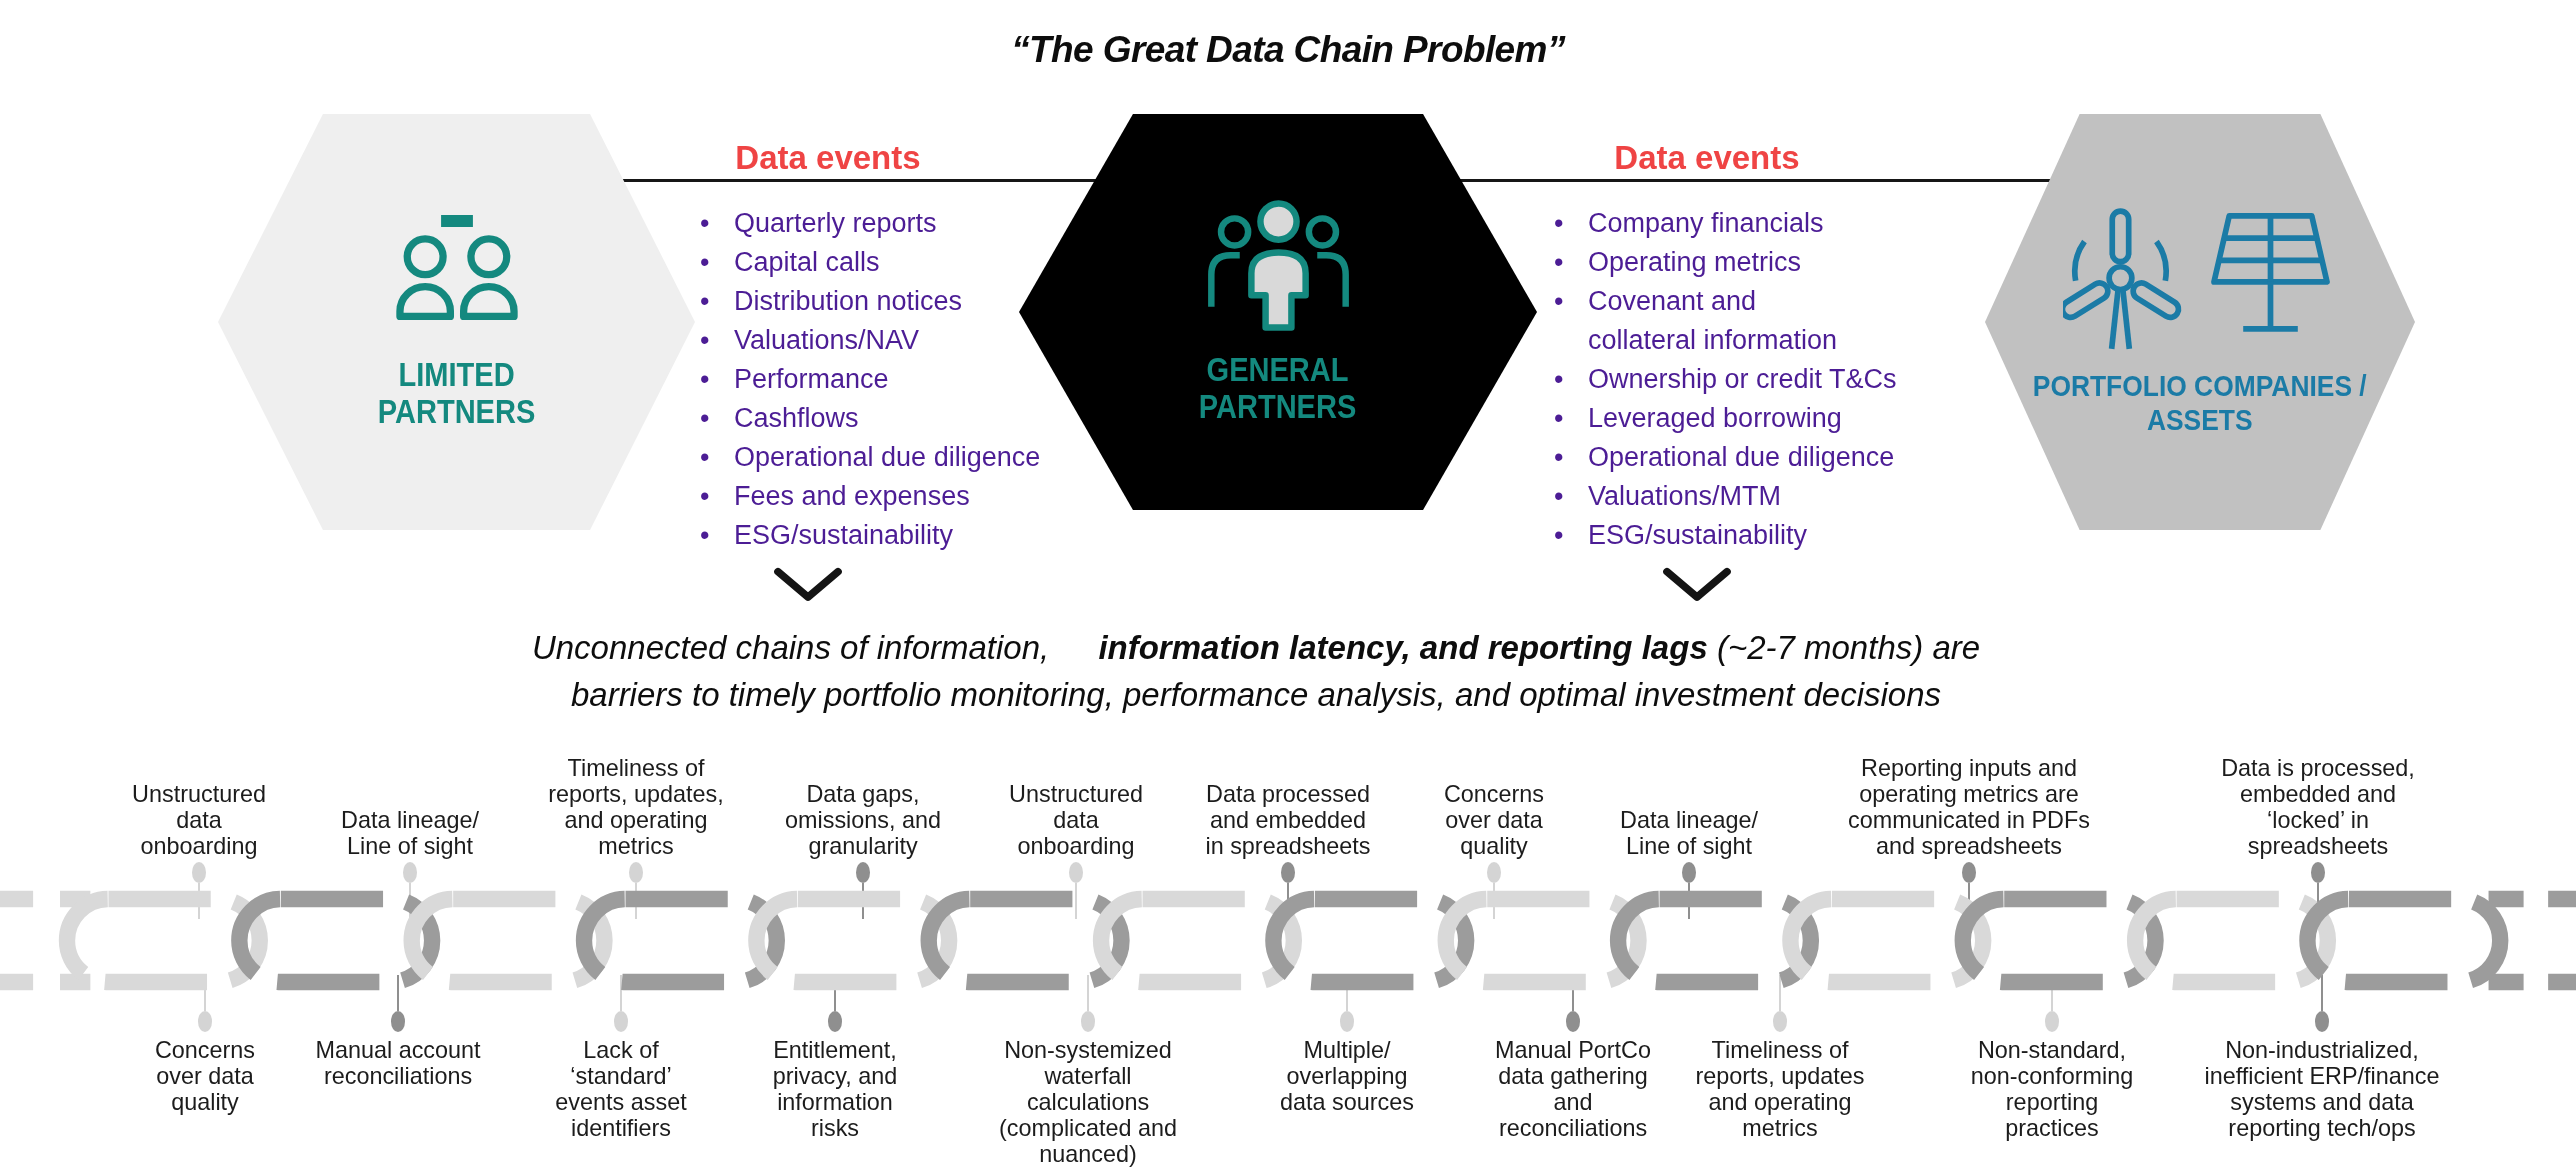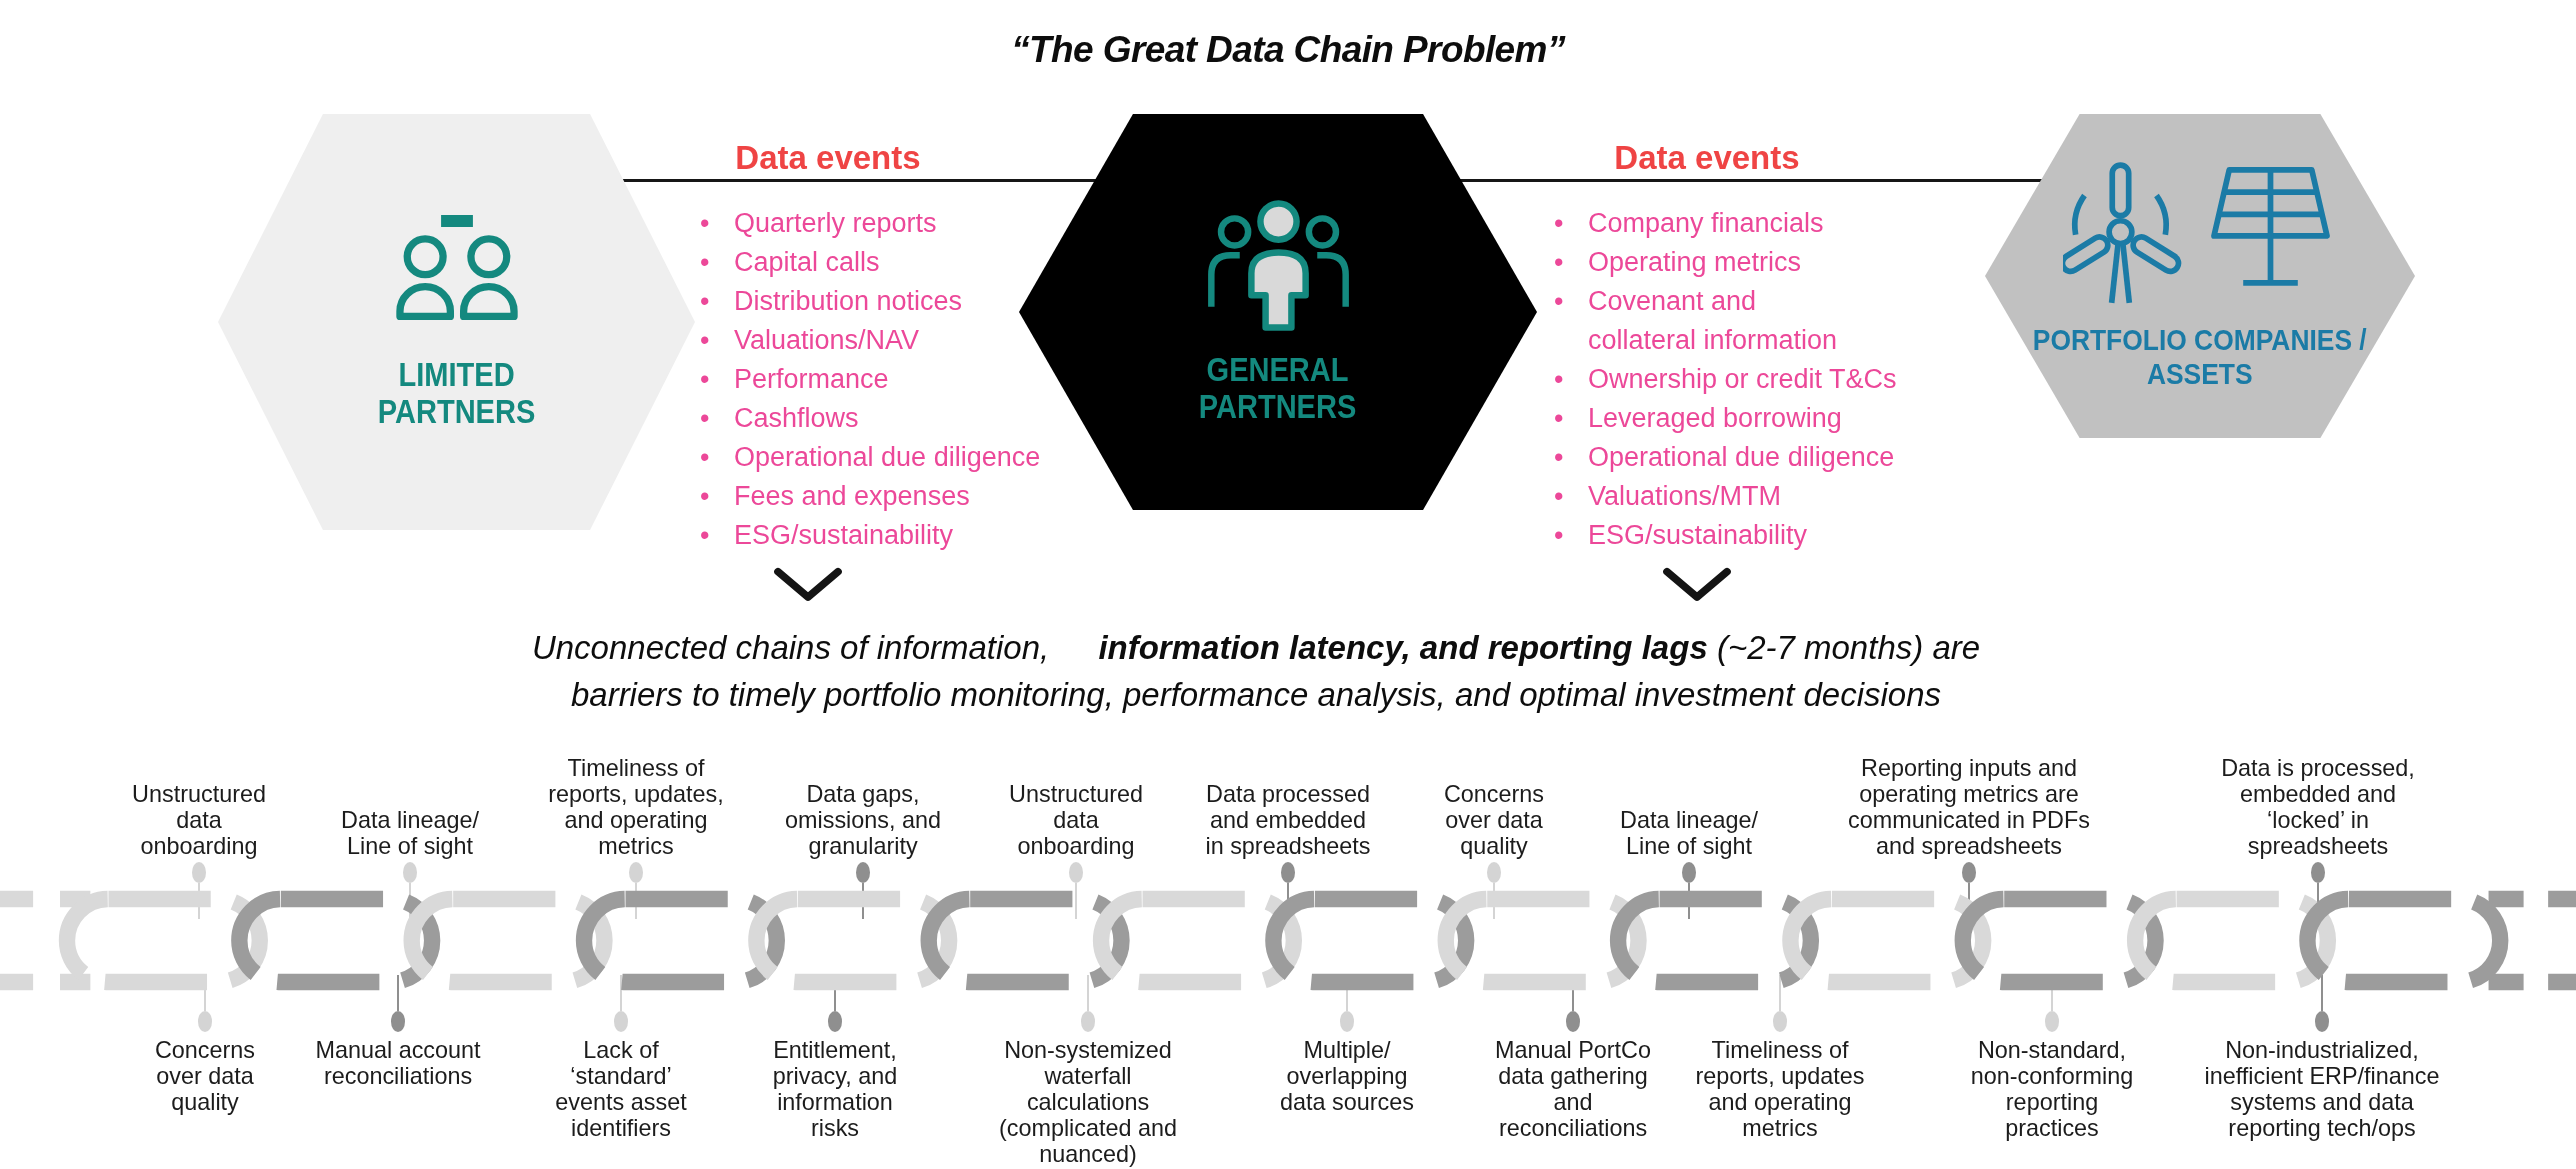--- a/index.html
+++ b/index.html
@@ -16,34 +16,34 @@
   
   .connector{top:179px;height:2.9px;background:#161616;z-index:1;}
   #connector-1{left:591px;width:527px;}
   #connector-2{left:1429px;width:644px;}
 
   
   .hexagon{z-index:2;clip-path:polygon(22% 0%,78% 0%,100% 50%,78% 100%,22% 100%,0% 50%);
     display:flex;flex-direction:column;align-items:center;justify-content:center;}
   #hex-lp{left:218px;top:114px;width:477px;height:416px;background:#efefef;}
   #hex-gp{left:1019px;top:114px;width:518px;height:396px;background:#000000;}
-  #hex-pc{left:1985px;top:114px;width:430px;height:324px;background:#c1c1c1;}
+  #hex-pc{left:1985px;top:114px;width:430px;height:416px;background:#c1c1c1;}
   .hex-label{font-weight:700;text-align:center;line-height:1.12;letter-spacing:0px;
     transform:scaleX(.88);}
   #hex-lp .hex-label,#hex-gp .hex-label{color:#14897f;font-size:33px;}
   #hex-pc .hex-label{color:#1b7ba6;font-size:30px;}
   .hex-icon{margin-bottom:16.4px;}
   .icon-row{display:flex;align-items:flex-end;gap:20px;margin-bottom:14px;}
 
   
   .de-header{top:139px;font-size:33px;font-weight:700;color:#ef4444;z-index:3;
     transform:translateX(-50%);width:max-content;}
   #de-header-1{left:828px;}
   #de-header-2{left:1707px;}
-  .de-list{z-index:3;list-style:none;margin:0;padding:0;font-size:27px;line-height:39px;color:#ec4899;}
+  .de-list{z-index:3;list-style:none;margin:0;padding:0;font-size:27px;line-height:39px;color:#4c1d95;}
   #de-list-1{left:700px;top:204px;width:375px;}
   #de-list-2{left:1554px;top:204px;width:410px;}
   .de-list li{white-space:pre-line;padding-left:34px;text-indent:-34px;}
   .de-list li::before{content:"•";display:inline-block;width:34px;text-indent:0;}
 
   
   .chevron{z-index:3;}
 
   
   #summary{top:624px;left:1256px;transform:translateX(-50%);width:max-content;

